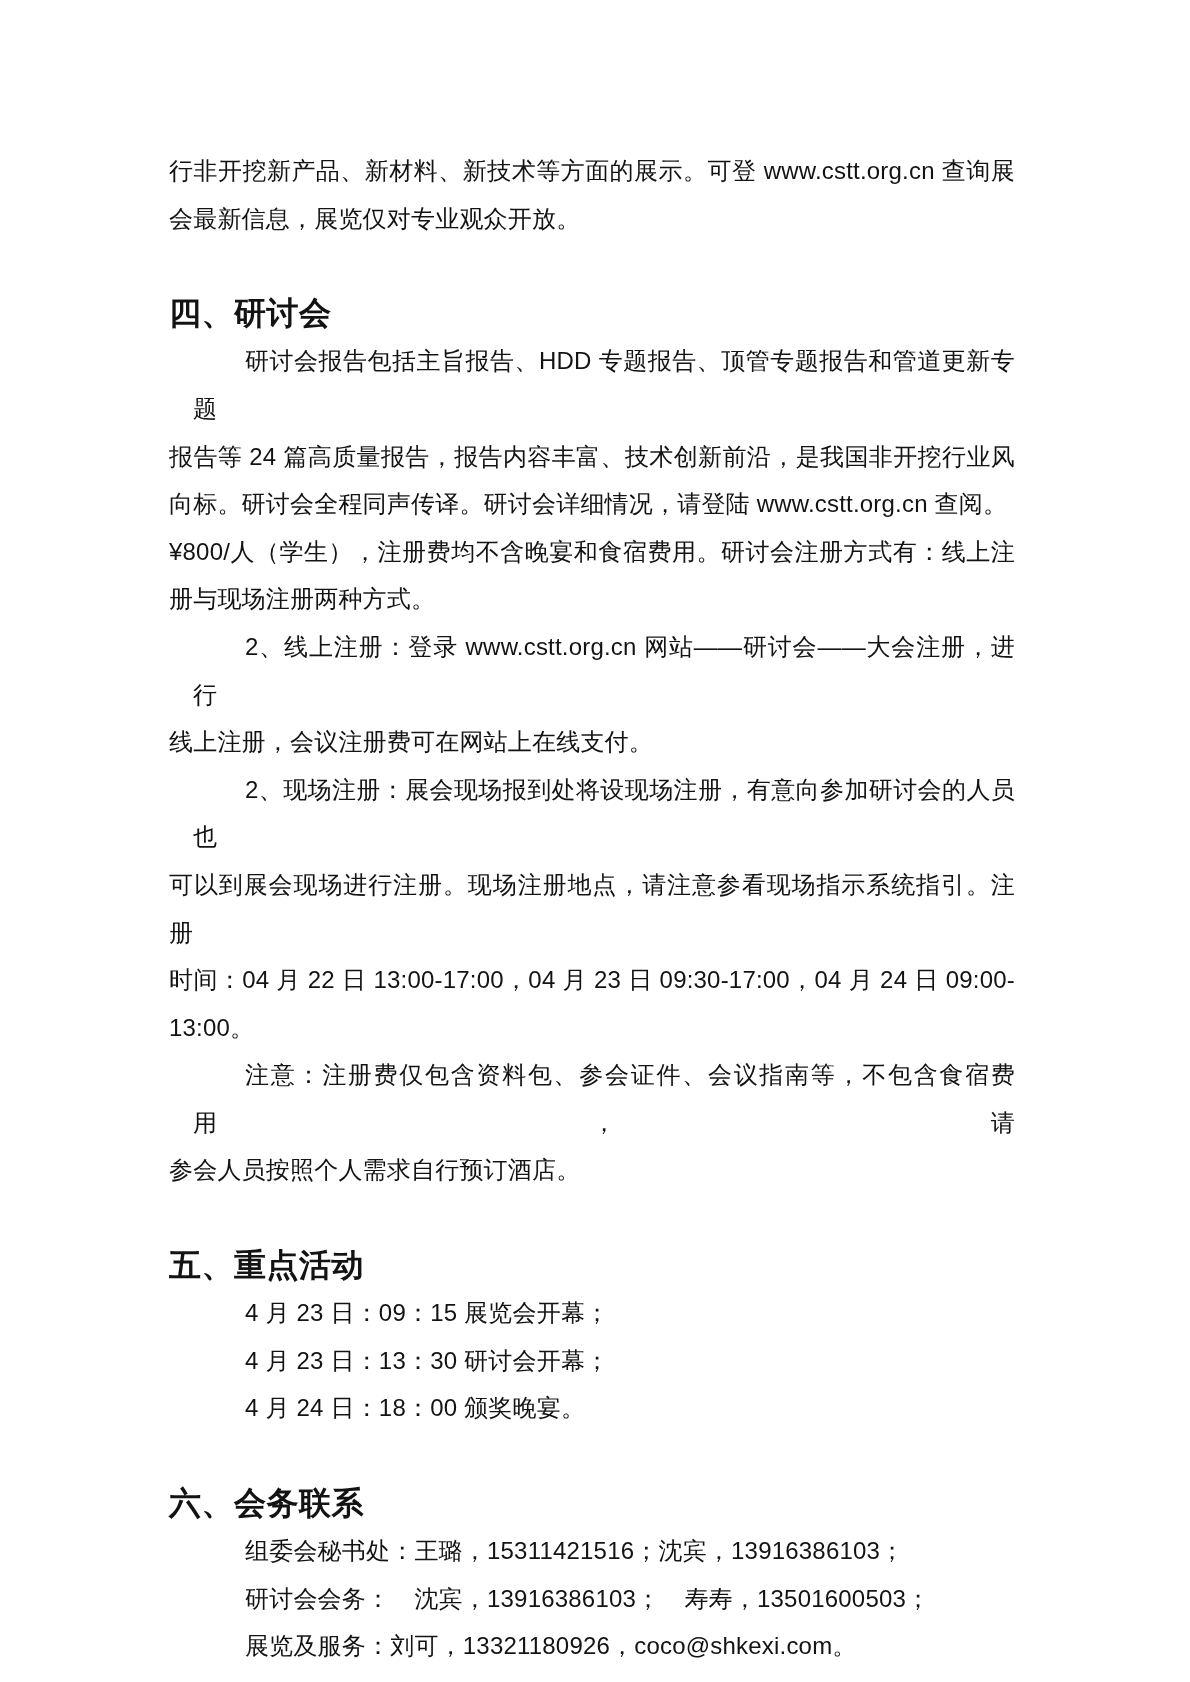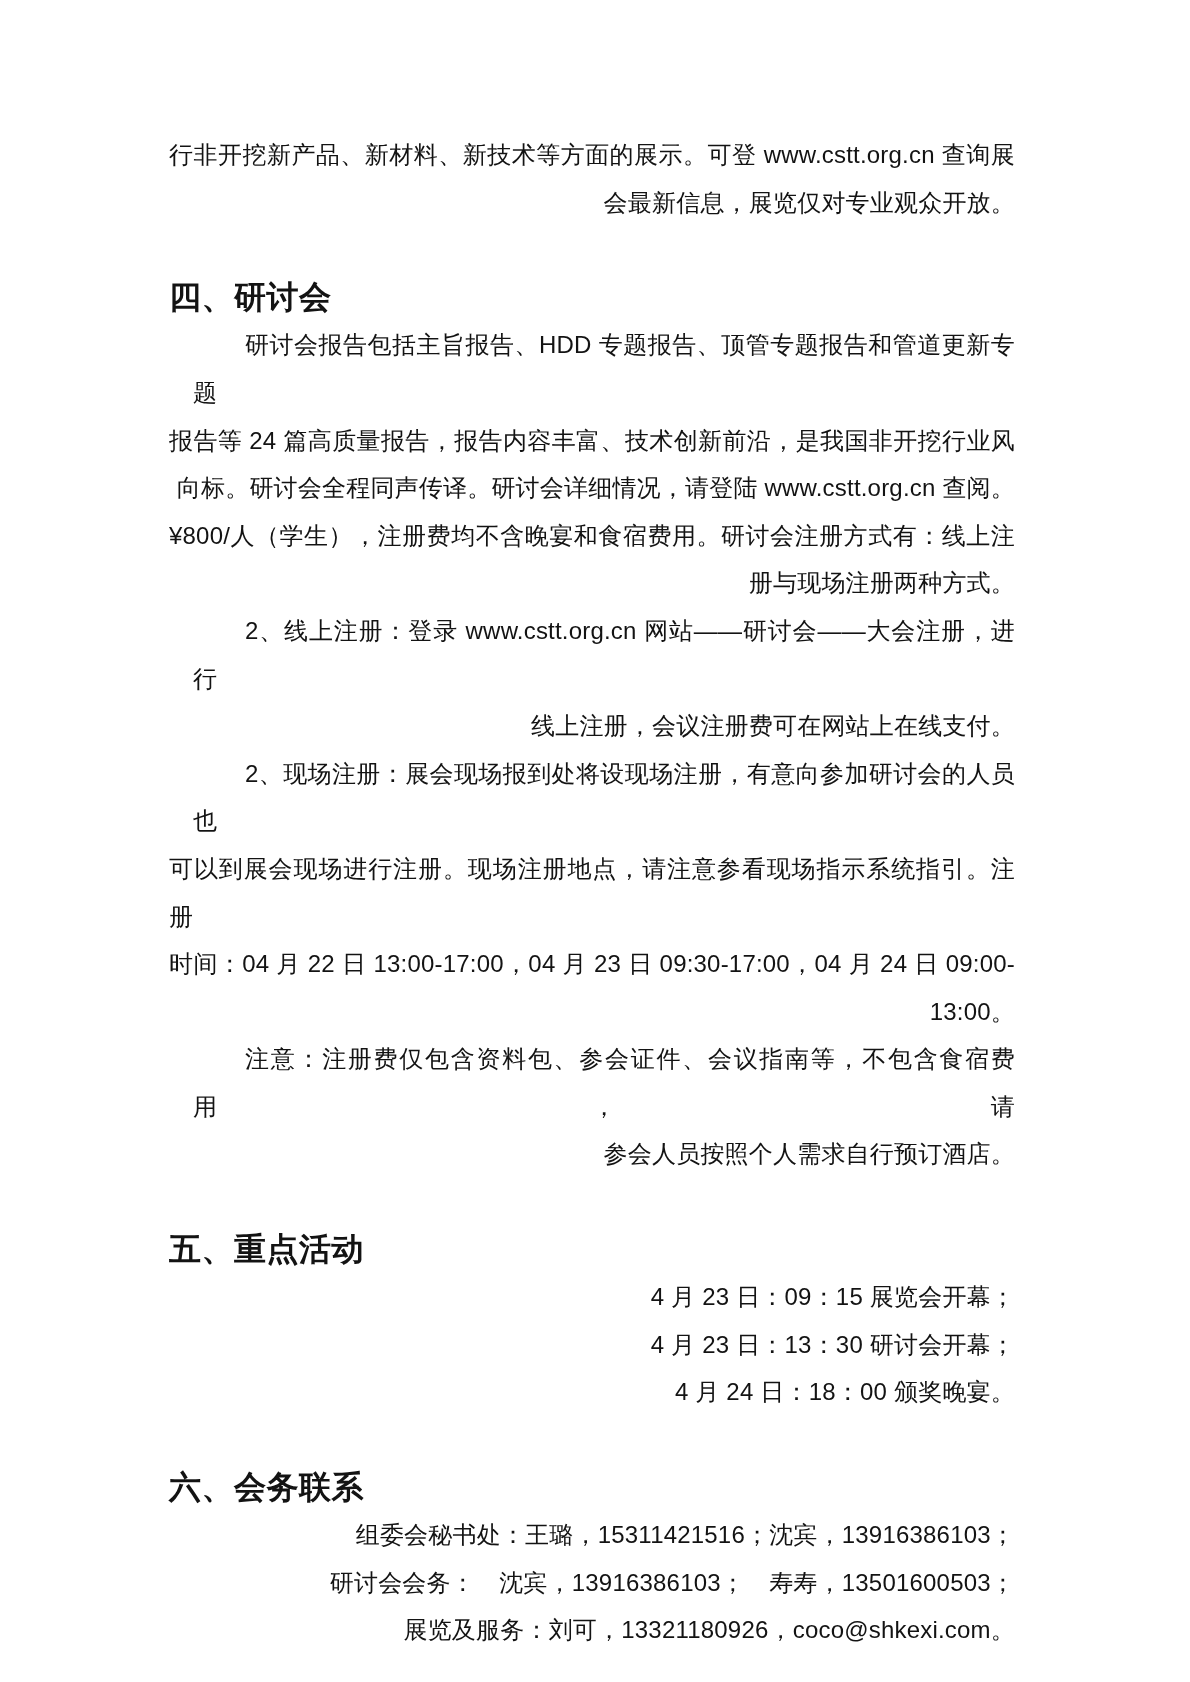--- a/index.html
+++ b/index.html
@@ -11,29 +11,29 @@
   .page {
     position: relative;
     width: 1190px; height: 1682px;
     background: #ffffff;
     color: #131313;
     overflow: hidden;
   }
   .content {
     position: absolute;
     left: 169px;
-    top: 131px;
+    top: 147px;
     width: 846px;
   }
   .line {
     font-size: 24px;
     line-height: 47.6px;
     letter-spacing: 0.2px;
     white-space: pre-wrap;
-    text-align: right;
+    text-align: left;
   }
   
   .jst {
     text-align: justify;
     text-align-last: justify;
   }
   
   .ind { text-indent: 52px; margin-left: 24px; }
   .heading {
     font-size: 32px;

